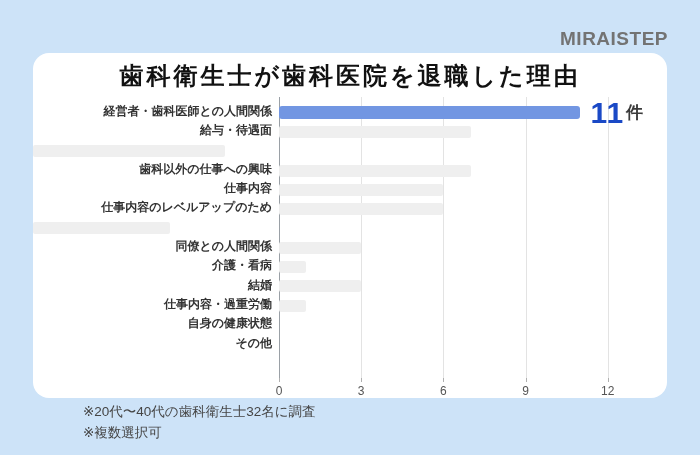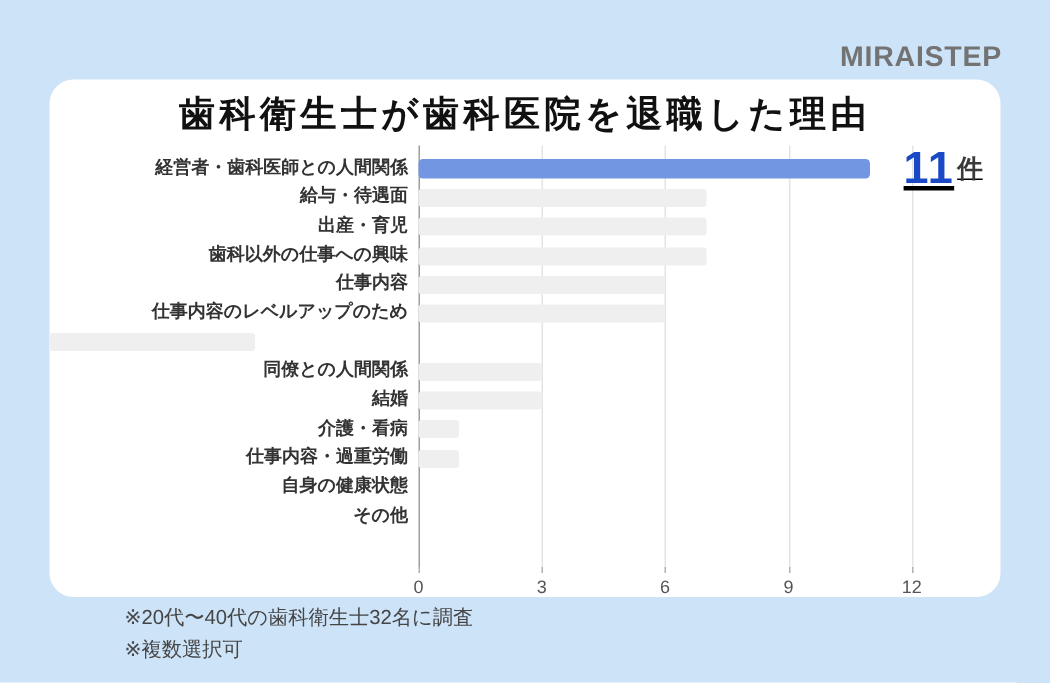--- a/index.html
+++ b/index.html
@@ -32,21 +32,21 @@
   #chart-rows { position:absolute; left:0; top:50px; width:100%; z-index:1; }
   .crow { display:flex; align-items:flex-start; height:19.3px; }
   .clabel {
     width:246px; padding-right:7px; box-sizing:border-box;
     text-align:right; font-size:12px; font-weight:700; color:#333;
     white-space:nowrap;
   }
   .ctrack { position:relative; flex:1; display:flex; align-items:center; height:100%; overflow:visible; }
   .cbar { height:12px; background:var(--bar,#efefef); border-radius:2px; }
   .cbar.hl { height:13px; background:var(--hl,#7296e2); border-radius:3px; }
-  .ann { display:flex; align-items:center; margin-left:22px; line-height:1;text-decoration:underline; }
+  .ann { display:flex; align-items:center; margin-left:10px; line-height:1; }
   .ann .num { font-size:30px; font-weight:800; color:var(--annc,#1a49c6); letter-spacing:1px; }
   .ann .unit { font-size:17px; font-weight:700; color:#3a3a3a; margin-left:2px; }
   
   #axis { position:absolute; left:246px; top:325px; width:382px; height:22px; z-index:1; }
   .tickmark { position:absolute; top:0; height:4px; width:1px; background:#b0b0b0; }
   .ticklabel {
     position:absolute; top:6px; transform:translateX(-50%);
     font-size:12px; color:#555;
   }
   .footnotes {
@@ -79,21 +79,20 @@
           </div>
         </div>
       </div>
       <div class="crow">
         <div class="clabel">給与・待遇面</div>
         <div class="ctrack">
           <div class="cbar" style="width: 191.8px;"></div>
         </div>
       </div>
       <div class="crow">
-        <div class="clabel">出産・育児</div>
         <div class="ctrack">
           <div class="cbar" style="width: 191.8px;"></div>
         </div>
       </div>
       <div class="crow">
         <div class="clabel">歯科以外の仕事への興味</div>
         <div class="ctrack">
           <div class="cbar" style="width: 191.8px;"></div>
         </div>
       </div>
@@ -114,29 +113,29 @@
           <div class="cbar" style="width: 137px;"></div>
         </div>
       </div>
       <div class="crow">
         <div class="clabel">同僚との人間関係</div>
         <div class="ctrack">
           <div class="cbar" style="width: 82.2px;"></div>
         </div>
       </div>
       <div class="crow">
+        <div class="clabel">介護・看病</div>
+        <div class="ctrack">
+          <div class="cbar" style="width: 27.4px;"></div>
+        </div>
+      </div>
+      <div class="crow">
         <div class="clabel">結婚</div>
         <div class="ctrack">
           <div class="cbar" style="width: 82.2px;"></div>
-        </div>
-      </div>
-      <div class="crow">
-        <div class="clabel">介護・看病</div>
-        <div class="ctrack">
-          <div class="cbar" style="width: 27.4px;"></div>
         </div>
       </div>
       <div class="crow">
         <div class="clabel">仕事内容・過重労働</div>
         <div class="ctrack">
           <div class="cbar" style="width: 27.4px;"></div>
         </div>
       </div>
       <div class="crow">
         <div class="clabel">自身の健康状態</div>

